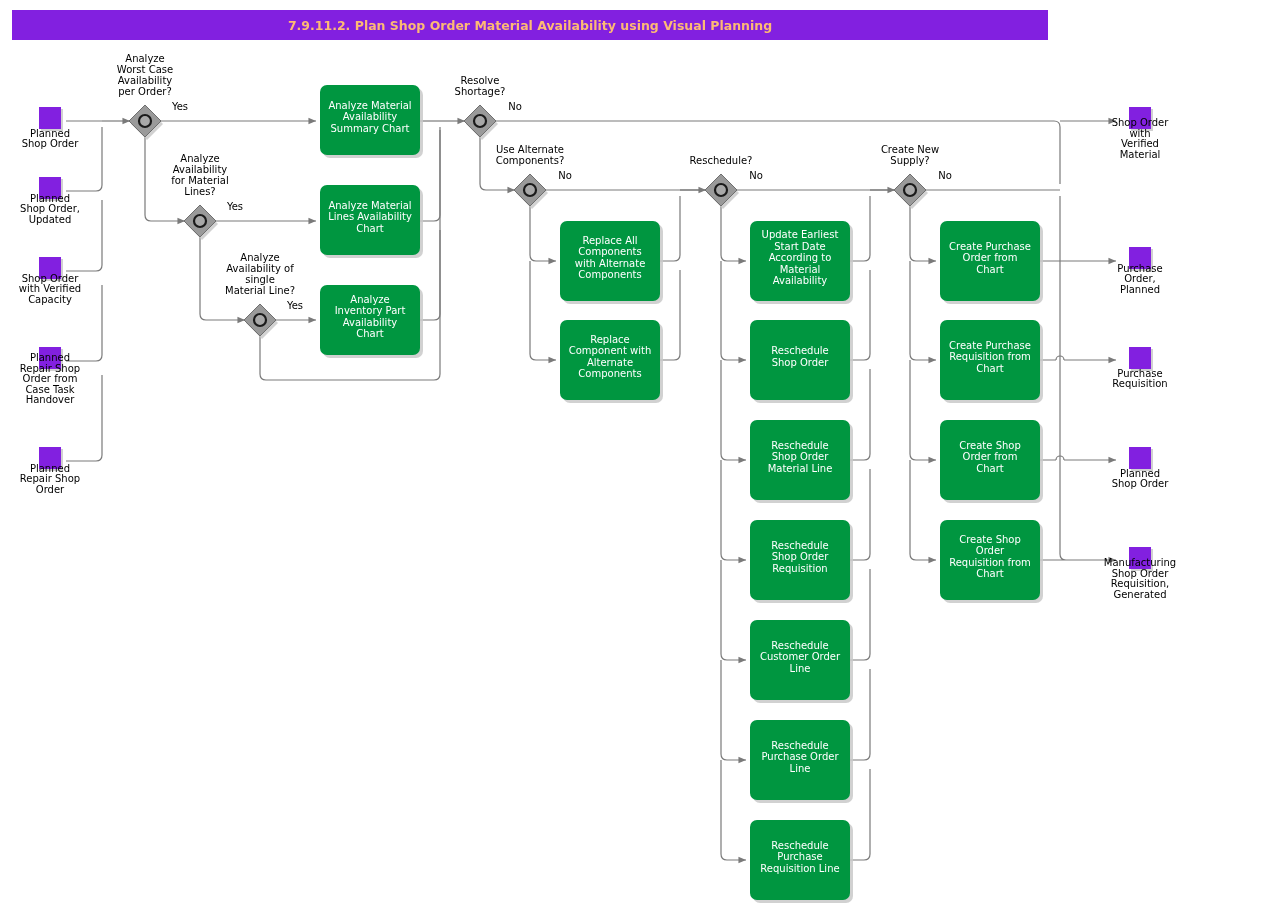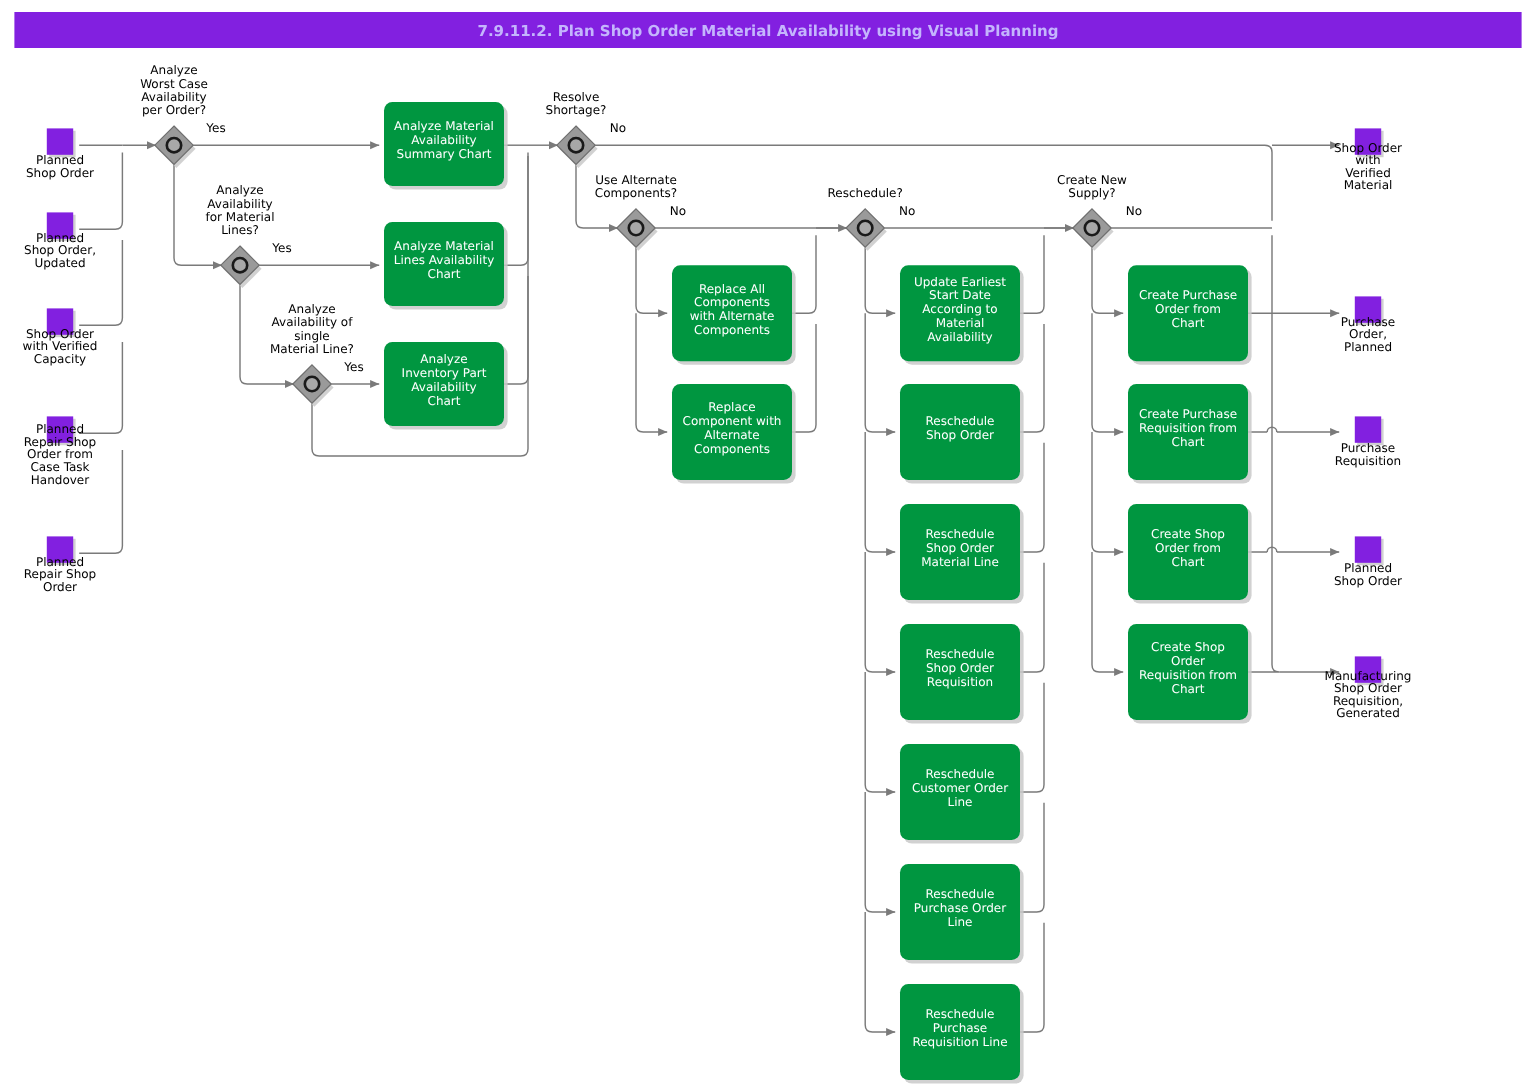--- a/index.html
+++ b/index.html
@@ -11,23 +11,23 @@
   #page {
     position: relative;
     width: 1280px;
     height: 910px;
     overflow: hidden;
     background: #ffffff;
   }
   #titlebar {
     position: absolute;
     left: 12px; top: 10px;
-    width: 1256px; height: 30px;
+    width: 1036px; height: 30px;
     background: #8220E0;
-    color: #c4b5fd;
+    color: #fdba74;
     font-size: 12.5px;
     font-weight: bold;
     display: flex;
     align-items: center;
     justify-content: center;
     letter-spacing: 0px;
   }
   #canvas {
     position: absolute;
     left: 0; top: 0;

